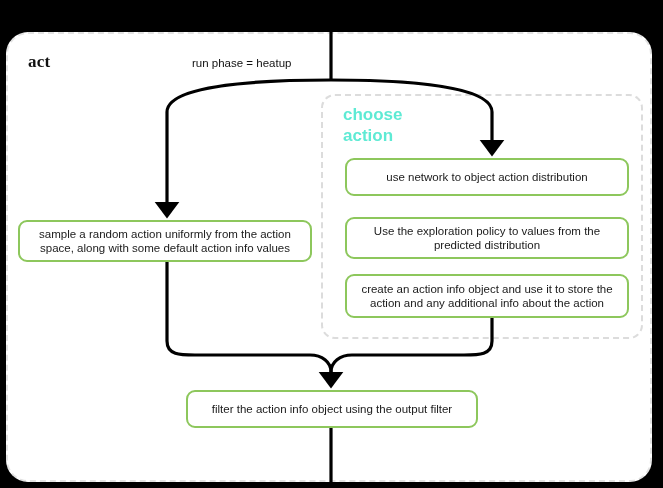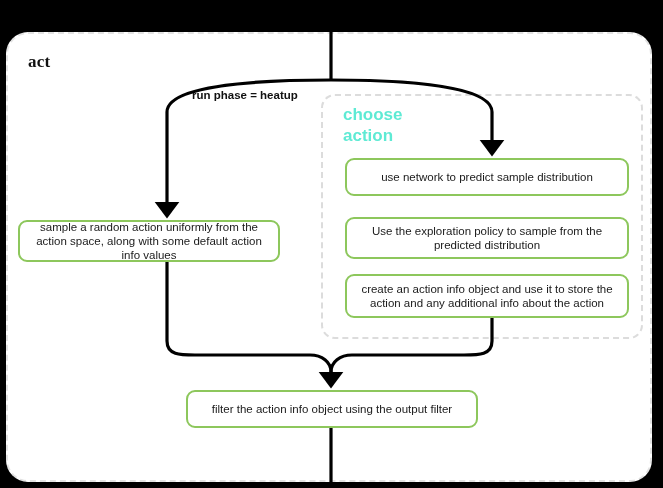--- a/index.html
+++ b/index.html
@@ -83,35 +83,34 @@
     display: flex;
     align-items: center;
     justify-content: center;
     text-align: center;
     color: #1a1a1a;
     font-size: 11.5px;
     line-height: 14px;
     padding: 2px 8px;
   }
 
-  #node-sample   { left: 18px;  top: 220px; width: 262px; height: 42px; }
+  #node-sample   { left: 18px;  top: 220px; width: 294px; height: 42px; }
   #node-network  { left: 345px; top: 158px; width: 284px; height: 38px; }
   #node-explore  { left: 345px; top: 217px; width: 284px; height: 42px; }
   #node-infoobj  { left: 345px; top: 274px; width: 284px; height: 44px; }
   #node-filter   { left: 186px; top: 390px; width: 292px; height: 38px; }
 
   
   .edge-label {
     position: absolute;
     font-size: 11.5px;
-    font-weight: bold;
+    font-weight: normal;
     color: #111111;
     white-space: nowrap;
     background: transparent;
-    margin-top: 32px;
   }
   #label-heatup   { left: 192px; top: 57px; }
   #label-training { left: 354px; top: 57px; }
 
   
   #edges {
     position: absolute;
     left: 0; top: 0;
     width: 663px;
     height: 488px;
@@ -155,21 +154,21 @@
       <path d="M352,355 C340,355 331,362 331,372"></path>
 
       <path d="M331,428 L331,488"></path>
     </g>
   </svg>
 
   <div class="edge-label" id="label-heatup">run phase = heatup</div>
 
   <div class="node" id="node-sample">sample a random action uniformly from the action space, along with some default action info values</div>
 
-  <div class="node" id="node-network">use network to predict sample distribution</div>
+  <div class="node" id="node-network">use network to object action distribution</div>
 
-  <div class="node" id="node-explore">Use the exploration policy to sample from the predicted distribution</div>
+  <div class="node" id="node-explore">Use the exploration policy to values from the predicted distribution</div>
 
   <div class="node" id="node-filter">filter the action info object using the output filter</div>
 
   <div class="node" id="node-infoobj">create an action info object and use it to store the action and any additional info about the action</div>
 
 </div>
 
 </body></html>

